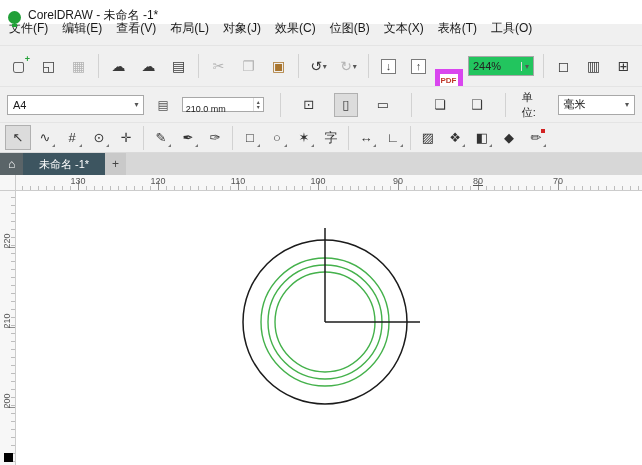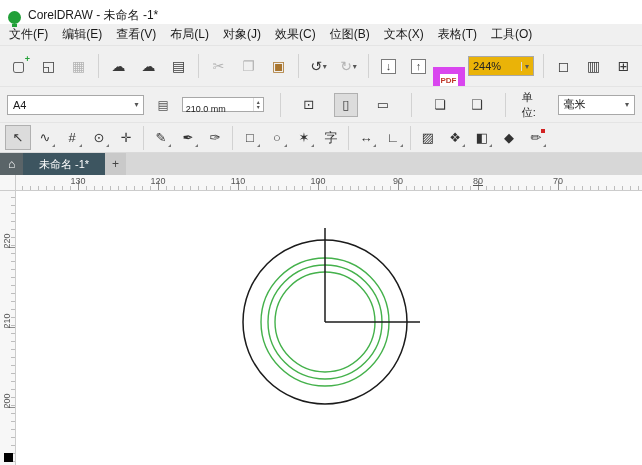--- a/index.html
+++ b/index.html
@@ -8,37 +8,37 @@
     font-family: "Liberation Sans", "DejaVu Sans", sans-serif;
     background: #fff; color: #1a1a1a; position: relative;
   }
 
   
   .titlebar { height: 24px; display: flex; align-items: flex-end; gap: 7px; padding: 0 8px; background: #fff; font-size: 12px; }
   .logo { width: 13px; height: 13px; border-radius: 50%; background: var(--logo-green, #21a038); position: relative; flex: 0 0 auto; }
   .logo::after { content: ''; position: absolute; left: 4px; bottom: -3px; width: 5px; height: 3px; background: var(--logo-green, #21a038); }
 
   
-  .menubar { height: 21px; background: var(--chrome-bg, #f0f0f0); display: flex; align-items: flex-end; font-size: 12px; padding: 0 2px; }
+  .menubar { height: 21px; background: var(--chrome-bg, #f0f0f0); display: flex; align-items: flex-end; font-size: 12px; padding: 6px 2px; }
   .menu-item { padding: 2px 7px; cursor: default; white-space: nowrap; }
 
   
   .toolbar { height: 42px; background: var(--chrome-bg, #f0f0f0); display: flex; align-items: center; padding: 0 5px; gap: 3px;
              border-top: 1px solid #e4e4e4; border-bottom: 1px solid #e4e4e4; overflow: hidden; }
   .tbtn { height: 28px; min-width: 27px; display: flex; align-items: center; justify-content: center; background: none; border: none;
           font-size: 14px; color: #3a3a3a; font-family: inherit; position: relative; }
   .tbtn.disabled { color: #b4b4b4; }
   .tbtn .dd { font-size: 8px; color: #555; margin-left: 1px; }
   .tbtn.boxed .glyph { border: 1px solid #7a7a7a; width: 15px; height: 15px; display: flex; align-items: center; justify-content: center; font-size: 11px; font-weight: bold; background: #fff; }
-  .tbtn.pdf .glyph { font-size: 8px; font-weight: 700; color: var(--pdf-accent, #c0392b); border: 7px solid #d946ef; padding: 2px 1px; background: #fff; margin-top: 28px; }
+  .tbtn.pdf .glyph { font-size: 8px; font-weight: 700; color: var(--pdf-accent, #c0392b); border: 5px solid #d946ef; padding: 2px 1px; background: #fff; margin-top: 28px; }
   .sep { width: 1px; height: 24px; background: #d2d2d2; margin: 0 3px; flex: 0 0 auto; }
   [data-name="new-document-icon"] { position: relative; }
   [data-name="new-document-icon"]::after { content: '+'; position: absolute; right: -5px; top: -4px; font-size: 9px; font-weight: 700; color: #27a23a; }
   [data-name="paste-icon"] { color: #a9752e; }
-  .combo { width: 66px; height: 20px; border: 1px solid #a8a8a8; background: #eab308; display: flex; align-items: center; justify-content: space-between;
+  .combo { width: 66px; height: 20px; border: 1px solid #a8a8a8; background: #22c55e; display: flex; align-items: center; justify-content: space-between;
            padding: 0 4px; font-size: 11px; color: #222; margin: 0 3px; flex: 0 0 auto; }
   .combo .combo-arrow { font-size: 8px; color: #555; border-left: 1px solid #ddd; padding-left: 3px; }
 
   
   .propbar { height: 36px; background: var(--chrome-bg, #f0f0f0); display: flex; align-items: center; padding: 0 7px; gap: 13px;
              border-bottom: 1px solid #e4e4e4; font-size: 11px; overflow: hidden; }
   .select { border: 1px solid #a8a8a8; background: #fff; height: 20px; display: flex; align-items: center; justify-content: space-between; padding: 0 5px; }
   .select .arrow { font-size: 8px; color: #555; margin-left: 6px; }
   .page-size { width: 150px; }
   .units { width: 84px; }

